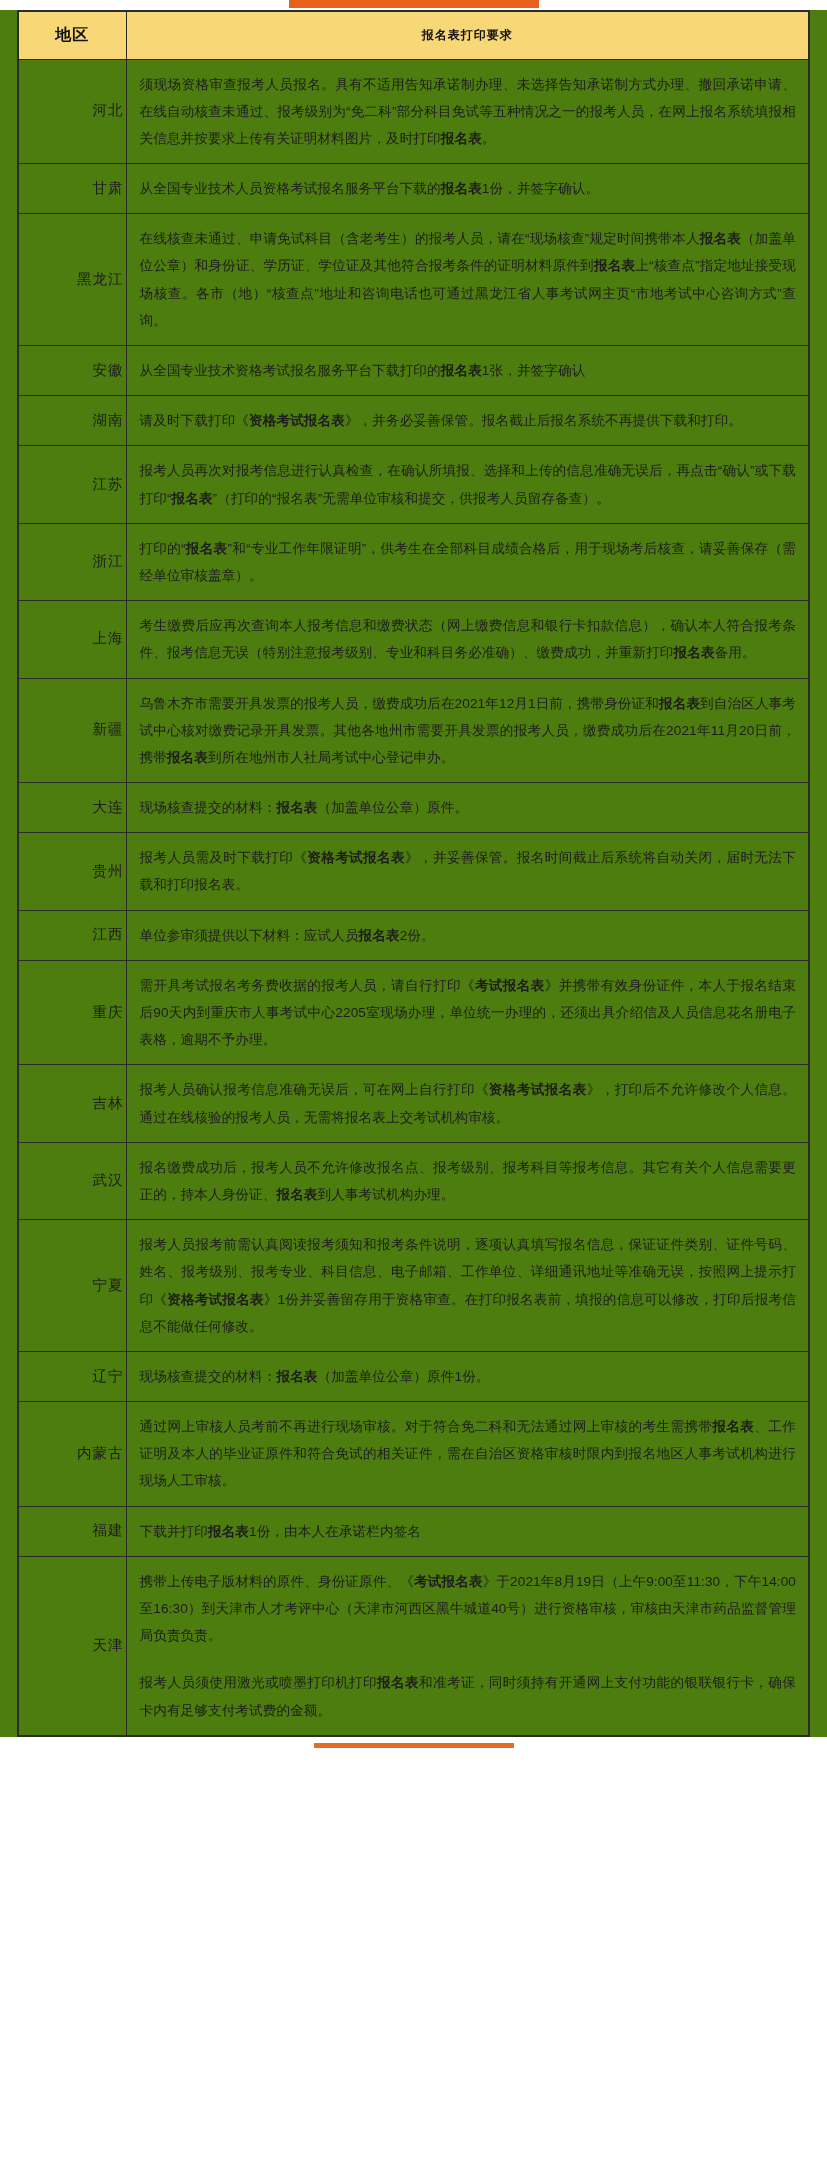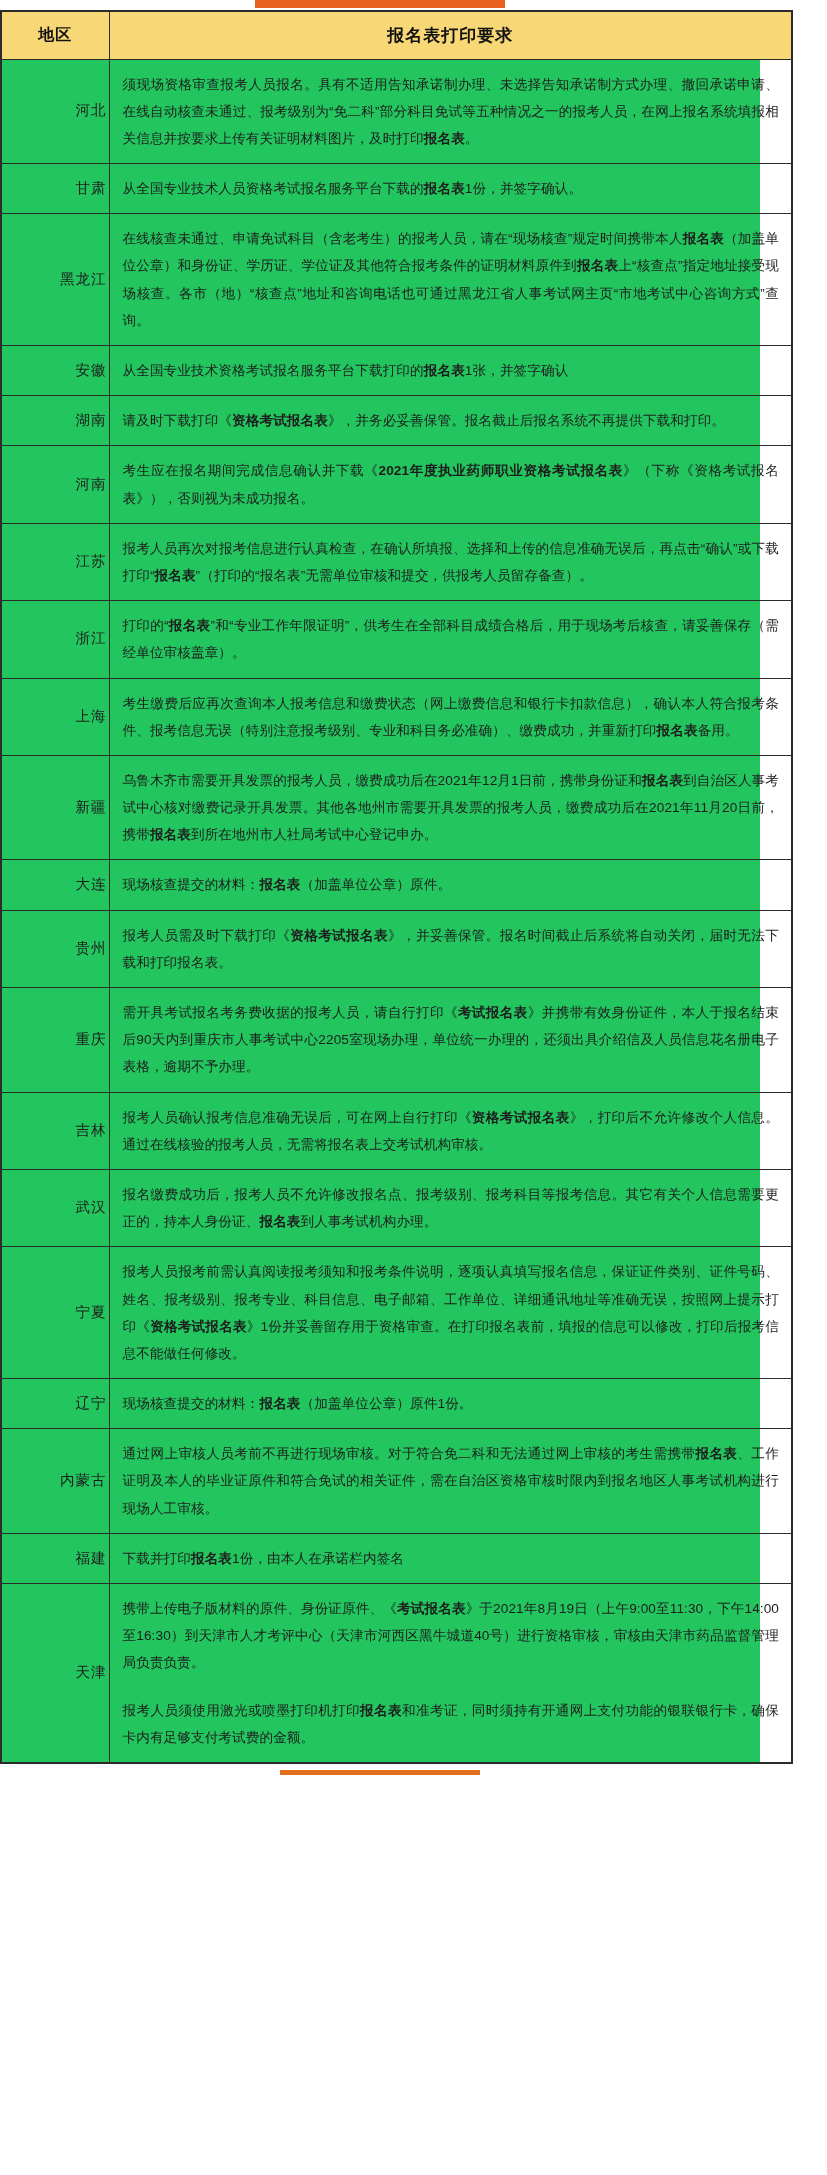--- a/index.html
+++ b/index.html
@@ -9,23 +9,23 @@
     padding: 0;
     background: #ffffff;
   }
   body {
     width: 827px;
     font-family: "Liberation Sans", "DejaVu Sans", sans-serif;
     color: #1a1a1a;
     -webkit-font-smoothing: none;
   }
   .page {
-    width: 760px;
+    width: 827px;
     position: relative;
-    background: #22c55e;
+    background: #4d7c0f;
     padding: 0;
   }
   
   .accent-bar-wrap {
     width: 100%;
     display: flex;
     justify-content: center;
     background: #ffffff;
   }
   .accent-bar-top {
@@ -53,21 +53,21 @@
 
   table.req-table th,
   table.req-table td {
     border: 1px solid #2b2b2b;
     vertical-align: middle;
   }
   thead th {
     background: #f8d777;
     color: #111111;
     font-weight: bold;
-    font-size: 17px;
+    font-size: 12px;
     letter-spacing: 1px;
     height: 48px;
     padding: 6px 4px;
     text-align: center;
   }
   thead th.th-region { font-size: 16px; }
   tbody td.cell-region {
     text-align: right;
     font-size: 14.5px;
     color: #1d1d1d;
@@ -138,26 +138,20 @@
             <p>从全国专业技术资格考试报名服务平台下载打印的<b>报名表</b>1张，并签字确认</p>
           </td>
         </tr>
         <tr>
           <td class="cell-region">湖南</td>
           <td class="cell-req">
             <p>请及时下载打印《<b>资格考试报名表</b>》，并务必妥善保管。报名截止后报名系统不再提供下载和打印。</p>
           </td>
         </tr>
         <tr>
-          <td class="cell-region">河南</td>
-          <td class="cell-req">
-            <p>考生应在报名期间完成信息确认并下载《<b>2021年度执业药师职业资格考试报名表</b>》（下称《资格考试报名表》），否则视为未成功报名。</p>
-          </td>
-        </tr>
-        <tr>
           <td class="cell-region">江苏</td>
           <td class="cell-req">
             <p>报考人员再次对报考信息进行认真检查，在确认所填报、选择和上传的信息准确无误后，再点击“确认”或下载打印“<b>报名表</b>”（打印的“报名表”无需单位审核和提交，供报考人员留存备查）。</p>
           </td>
         </tr>
         <tr>
           <td class="cell-region">浙江</td>
           <td class="cell-req">
             <p>打印的“<b>报名表</b>”和“专业工作年限证明”，供考生在全部科目成绩合格后，用于现场考后核查，请妥善保存（需经单位审核盖章）。</p>
           </td>
@@ -177,20 +171,26 @@
         <tr>
           <td class="cell-region">大连</td>
           <td class="cell-req">
             <p>现场核查提交的材料：<b>报名表</b>（加盖单位公章）原件。</p>
           </td>
         </tr>
         <tr>
           <td class="cell-region">贵州</td>
           <td class="cell-req">
             <p>报考人员需及时下载打印《<b>资格考试报名表</b>》，并妥善保管。报名时间截止后系统将自动关闭，届时无法下载和打印报名表。</p>
+          </td>
+        </tr>
+        <tr>
+          <td class="cell-region">江西</td>
+          <td class="cell-req">
+            <p>单位参审须提供以下材料：应试人员<b>报名表</b>2份。</p>
           </td>
         </tr>
         <tr>
           <td class="cell-region">重庆</td>
           <td class="cell-req">
             <p>需开具考试报名考务费收据的报考人员，请自行打印《<b>考试报名表</b>》并携带有效身份证件，本人于报名结束后90天内到重庆市人事考试中心2205室现场办理，单位统一办理的，还须出具介绍信及人员信息花名册电子表格，逾期不予办理。</p>
           </td>
         </tr>
         <tr>
           <td class="cell-region">吉林</td>

